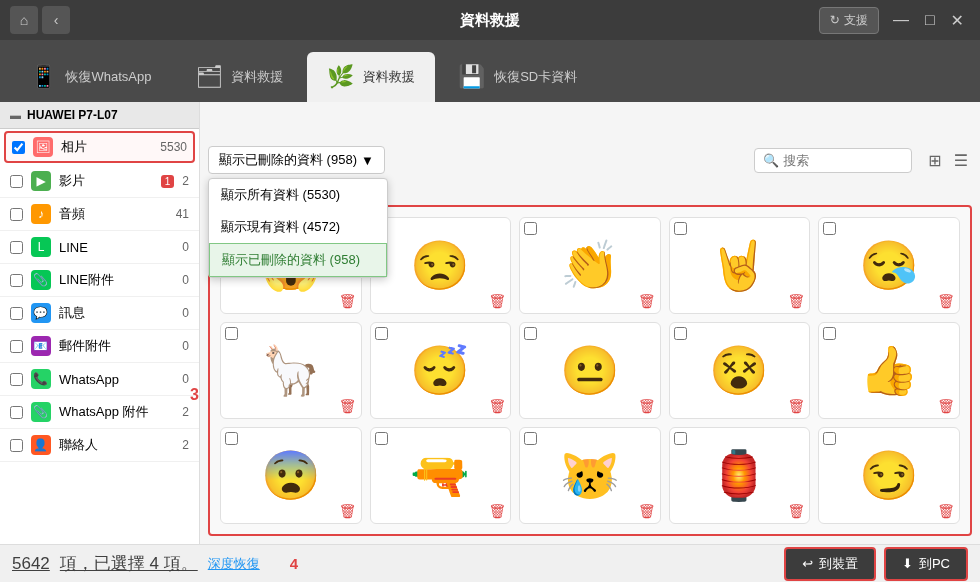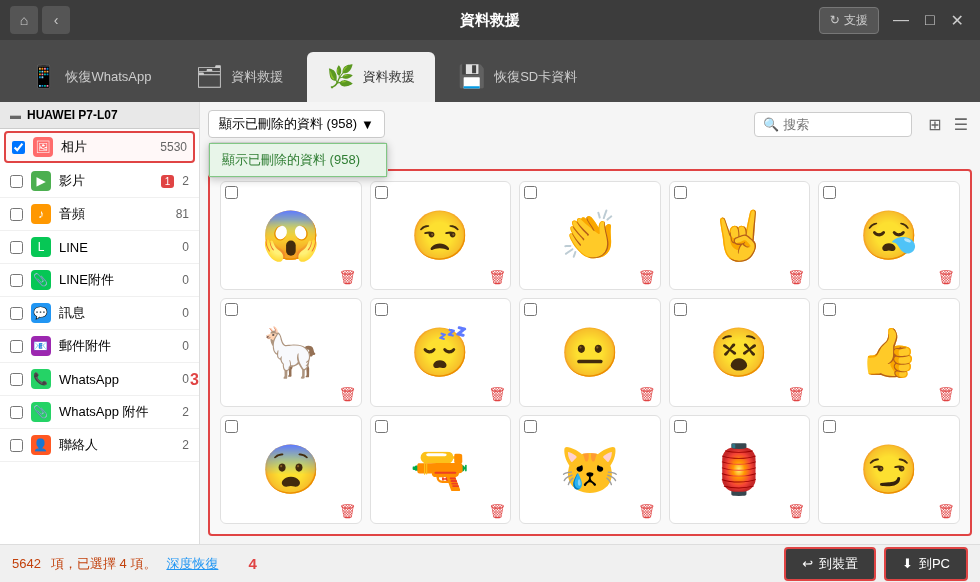--- a/index.html
+++ b/index.html
@@ -123,20 +123,21 @@
       flex: 1;
       background: #f5f5f5;
       display: flex;
       flex-direction: column;
       padding: 8px;
       position: relative;
     }
     .content-toolbar {
       display: flex; align-items: center; gap: 8px;
       margin-bottom: 8px;
+      margin-top: 36px;
     }
     .filter-dropdown {
       background: #fff; border: 1px solid #ccc; border-radius: 4px;
       padding: 4px 10px; cursor: pointer; font-size: 13px;
       display: flex; align-items: center; gap: 4px;
       position: relative;
     }
     .search-box {
       margin-left: auto;
       display: flex; align-items: center;
@@ -202,21 +203,21 @@
 
     
     .bottom-bar {
       height: 38px;
       background: #f0f0f0;
       border-top: 1px solid #ddd;
       display: flex; align-items: center;
       padding: 0 12px;
       gap: 10px;
     }
-    .bottom-info { font-size: 13px; color: #c2410c; }
+    .bottom-info { font-size: 17px; color: #404040; text-decoration: underline; }
     .bottom-link { color: #2196F3; cursor: pointer; text-decoration: underline; font-size: 13px; }
     .bottom-actions { margin-left: auto; display: flex; gap: 8px; }
     .action-btn {
       background: #3c3c3c;
       color: white;
       border: none;
       border-radius: 4px;
       padding: 6px 16px;
       cursor: pointer;
       font-size: 13px;
@@ -285,21 +286,21 @@
       <div class="item-icon icon-video">▶</div>
       <span class="item-name">影片</span>
       <span class="item-num">1</span>
       <span class="item-count">2</span>
     </div>
 
     <div class="sidebar-item">
       <input type="checkbox" style="">
       <div class="item-icon icon-audio">♪</div>
       <span class="item-name">音頻</span>
-      <span class="item-count">81</span>
+      <span class="item-count">41</span>
     </div>
 
     <div class="sidebar-item">
       <input type="checkbox" style="">
       <div class="item-icon icon-line">L</div>
       <span class="item-name">LINE</span>
       <span class="item-count">0</span>
     </div>
 
     <div class="sidebar-item">
@@ -347,20 +348,22 @@
 
   <div class="content">
     <div class="content-toolbar">
       <div style="position:relative;">
         <div class="filter-dropdown">
           <span>顯示已刪除的資料 (958)</span>
           <span>▼</span>
         </div>
 
         <div class="dropdown-menu">
+          <div class="dropdown-item">顯示所有資料 (5530)</div>
+          <div class="dropdown-item">顯示現有資料 (4572)</div>
           <div class="dropdown-item selected">顯示已刪除的資料 (958)</div>
         </div>
       </div>
 
       <div style="display:flex;align-items:center;gap:4px;margin-left:auto;">
         <div class="search-box">
           <span>🔍</span>
           <input class="search-input" type="text" placeholder="搜索" style="">
         </div>
         <div class="view-btns">

